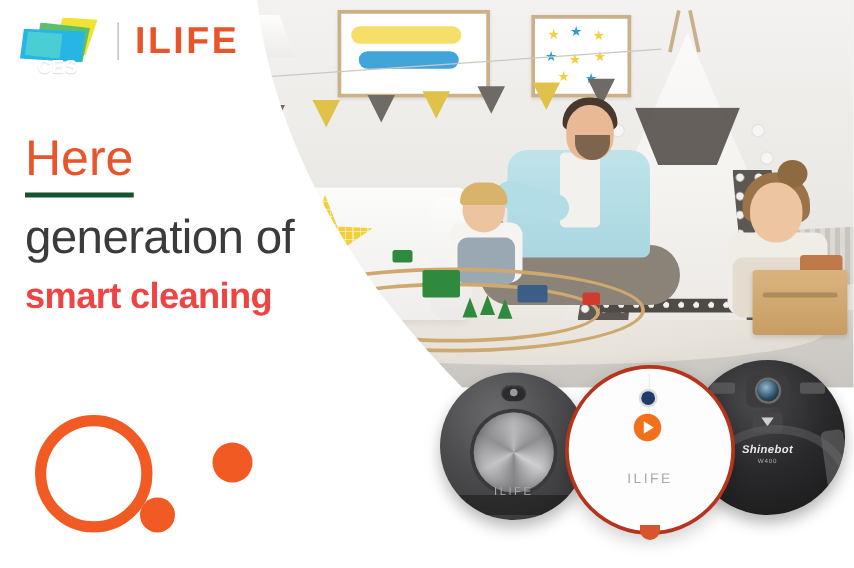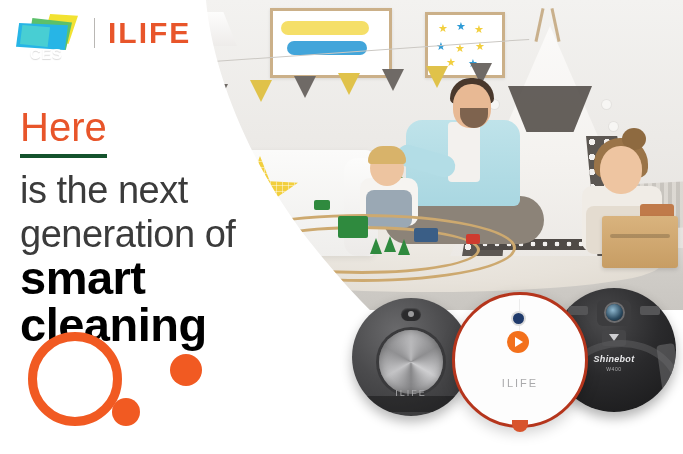--- a/index.html
+++ b/index.html
@@ -183,21 +183,21 @@
   #logo-div{width:1px;height:30px;background:#b9b7b4;margin:0 13px 0 12px;}
   #ilife{font-size:30px;font-weight:bold;color:#e8552a;letter-spacing:2px;}
 
   
   #head{position:absolute;left:20px;top:104px;width:300px;}
   .hl{margin:0;font-size:38px;line-height:44px;color:#3b3b3b;font-weight:normal;
       letter-spacing:-.5px;}
   #here{display:inline-block;color:#e8552a;font-size:40px;line-height:46px;
       font-weight:normal;letter-spacing:0;padding-bottom:4px;
       border-bottom:4px solid #14532d;margin-bottom:10px;}
-  #smart{color:#000000;font-weight:bold;font-size:47px;}
+  #smart{color:#ef4444;font-weight:bold;font-size:29px;}
 
   
   .dot{position:absolute;border-radius:50%;}
   #ring{left:28px;top:332px;width:76px;height:76px;border:9px solid #f15a22;}
   #dot-small{left:112px;top:398px;width:28px;height:28px;background:#f15a22;}
   #dot-med{left:170px;top:354px;width:32px;height:32px;background:#f15a22;}
 
   
   .robot{position:absolute;border-radius:50%;}
 
@@ -406,21 +406,20 @@
       <span class="sh c"></span>
         <span class="sh cyan"></span>
       <span id="ces-text">CES</span>
     </div>
     <div id="logo-div"></div>
     <div id="ilife">ILIFE</div>
   </div>
 
   <div id="head">
     <div><span id="here">Here</span></div>
-    <p class="hl">is the next</p>
     <p class="hl">generation of</p>
     <p class="hl"><span id="smart">smart cleaning</span></p>
   </div>
 
   <div class="dot" id="ring"></div>
   <div class="dot" id="dot-small"></div>
   <div class="dot" id="dot-med"></div>
 
   <div class="robot" id="robot-left">
     <span class="lidar">

